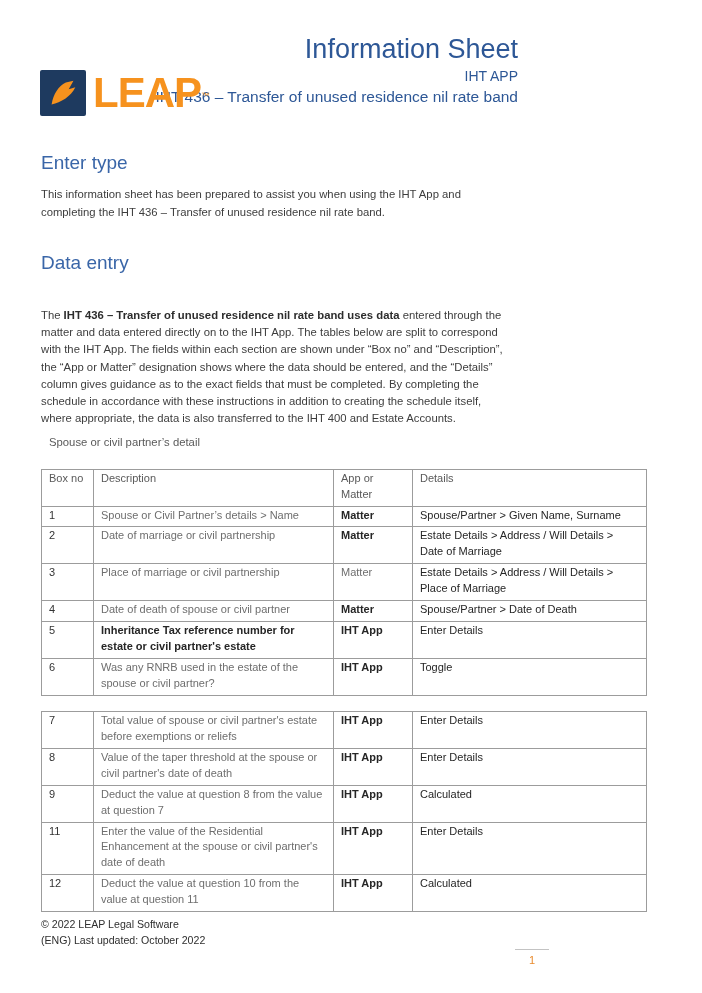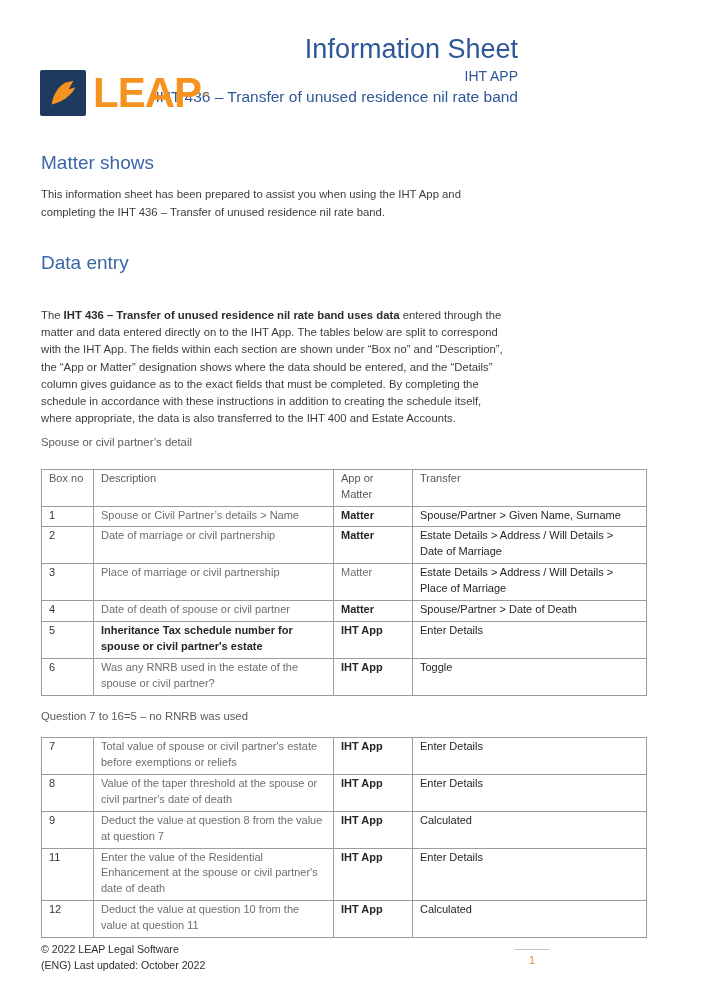--- a/index.html
+++ b/index.html
@@ -30,36 +30,36 @@
   .logo-tm{color:var(--logo_orange);font-size:8px;vertical-align:top;position:relative;top:2px;}
 
   
   .content{padding:0 46px 0 41px;}
   h2{font-size:19px;font-weight:400;color:var(--heading_blue);margin:0;line-height:1.2;}
   .h-matter{margin-top:44px;}
   .h-data{margin-top:31px;}
   p.body{font-size:11.3px;line-height:1.53;margin:12px 0 0 0;color:#3d3d3d;max-width:616px;}
   p.body2{margin-top:32px;}
   p.body strong{font-weight:700;color:#2d2d2d;}
-  .caption{font-size:11.3px;color:#5a5a5a;margin:8px 0 0 0;}
+  .caption{font-size:11.3px;color:#5a5a5a;margin:8px 0 0 8px;}
   .note{font-size:11.3px;color:#5a5a5a;margin:14px 0 0 0;}
 
   
   table{border-collapse:collapse;table-layout:fixed;width:605px;margin-top:21px;padding-left:12px;}
   table.t2{margin-top:15px;}
   col.c-no{width:52px;} col.c-desc{width:240px;} col.c-app{width:79px;} col.c-det{width:234px;}
   th,td{border:1px solid var(--border_gray);vertical-align:top;padding:1px 7px 3px 7px;font-size:11px;line-height:1.45;text-align:left;}
   th{font-weight:400;color:#595959;height:30px;}
   td.tone-gray{color:#6e6e6e;}
   td.tone-dark{color:#262626;}
   td.tone-bold{color:#262626;font-weight:600;}
   td.tone-body{color:#333333;}
 
   
-  .footer{position:absolute;left:41px;bottom:19px;font-size:10.6px;line-height:1.5;color:#2f2f2f;}
+  .footer{position:absolute;left:41px;bottom:44px;font-size:10.6px;line-height:1.5;color:#2f2f2f;}
   .pageno{position:absolute;right:11px;bottom:27px;width:34px;text-align:center;}
   .pn-line{border-top:1px solid #c3c3c3;height:4px;}
   .pn{font-size:11px;color:var(--page_number_orange);}
 </style>
 </head>
 <body>
 
 <div class="page">
 
   <div class="hdr">
@@ -73,41 +73,41 @@
         <svg viewBox="0 0 40 40">
           <path d="M8 32 C10 21 15 13 23 9 L31 7 L26 16 L33 14 C28 24 18 30 8 32 Z" fill="#f6921e"></path>
         </svg>
       </span>
       <span class="logo-text">LEAP</span>
         <sup class="logo-tm">™</sup>
     </div>
   </div>
 
   <div class="content">
-    <h2 class="h-matter">Matter shows</h2>
+    <h2 class="h-matter">Enter type</h2>
     <p class="body">This information sheet has been prepared to assist you when using the IHT App and completing the IHT 436 – Transfer of unused residence nil rate band.</p>
 
     <h2 class="h-data">Data entry</h2>
     <p class="body body2"><span>The </span><strong>IHT 436 – Transfer of unused residence nil rate band uses data</strong><span> entered through the matter and data entered directly on to the IHT App.  The tables below are split to correspond with the IHT App.  The fields within each section are shown under “Box no” and “Description”, the “App or Matter” designation shows where the data should be entered, and the “Details” column gives guidance as to the exact fields that must be completed.  By completing the schedule in accordance with these instructions in addition to creating the schedule itself, where appropriate, the data is also transferred to the IHT 400 and Estate Accounts.</span></p>
 
     <p class="caption">Spouse or civil partner’s detail</p>
 
     <table class="t1">
       <colgroup>
           <col class="c-no">
           <col class="c-desc">
           <col class="c-app">
           <col class="c-det">
         </colgroup>
       <thead>
         <tr>
           <th>Box no</th>
           <th>Description</th>
           <th>App or Matter</th>
-          <th>Transfer</th>
+          <th>Details</th>
         </tr>
       </thead>
       <tbody id="t1body">
           <tr>
             <td class="tone-body">1</td>
             <td class="tone-gray">Spouse or Civil Partner’s details &gt; Name</td>
             <td class="tone-bold">Matter</td>
             <td class="tone-dark">Spouse/Partner &gt; Given Name, Surname</td>
           </tr>
           <tr>
@@ -123,34 +123,33 @@
             <td class="tone-dark">Estate Details &gt; Address / Will Details &gt; Place of Marriage</td>
           </tr>
           <tr>
             <td class="tone-body">4</td>
             <td class="tone-gray">Date of death of spouse or civil partner</td>
             <td class="tone-bold">Matter</td>
             <td class="tone-dark">Spouse/Partner &gt; Date of Death</td>
           </tr>
           <tr>
             <td class="tone-body">5</td>
-            <td class="tone-bold">Inheritance Tax schedule number for spouse or civil partner's estate</td>
+            <td class="tone-bold">Inheritance Tax reference number for estate or civil partner's estate</td>
             <td class="tone-bold">IHT App</td>
             <td class="tone-dark">Enter Details</td>
           </tr>
           <tr>
             <td class="tone-body">6</td>
             <td class="tone-gray">Was any RNRB used in the estate of the spouse or civil partner?</td>
             <td class="tone-bold">IHT App</td>
             <td class="tone-dark">Toggle</td>
           </tr>
         </tbody>
     </table>
 
-    <p class="note">Question 7 to 16=5 – no RNRB was used</p>
 
     <table class="t2">
       <colgroup>
           <col class="c-no">
           <col class="c-desc">
           <col class="c-app">
           <col class="c-det">
         </colgroup>
       <tbody id="t2body">
           <tr>

